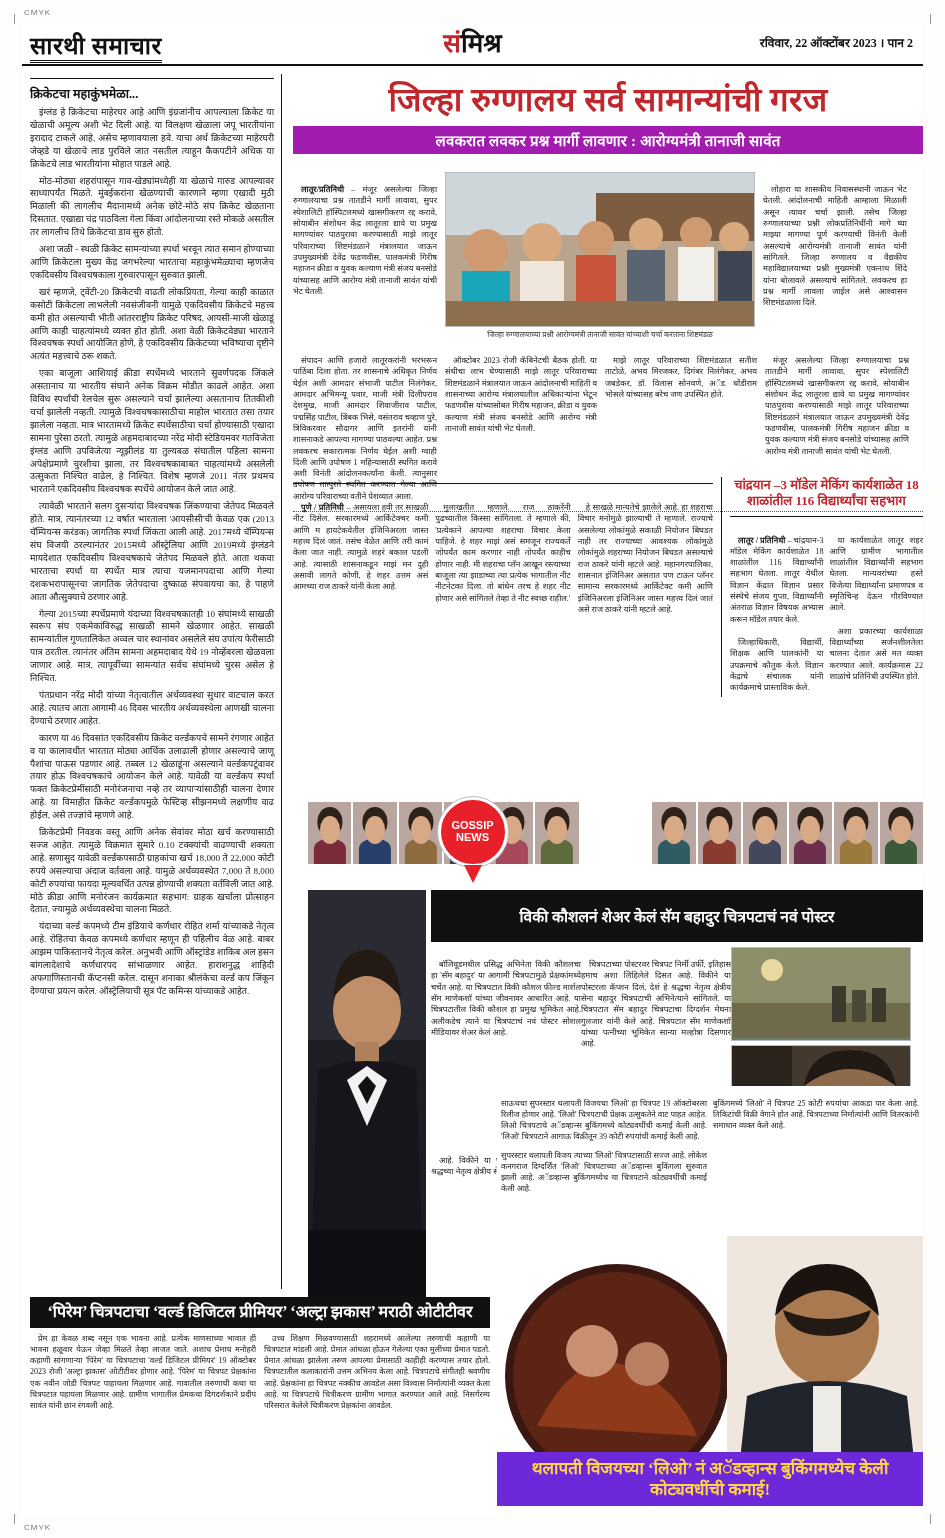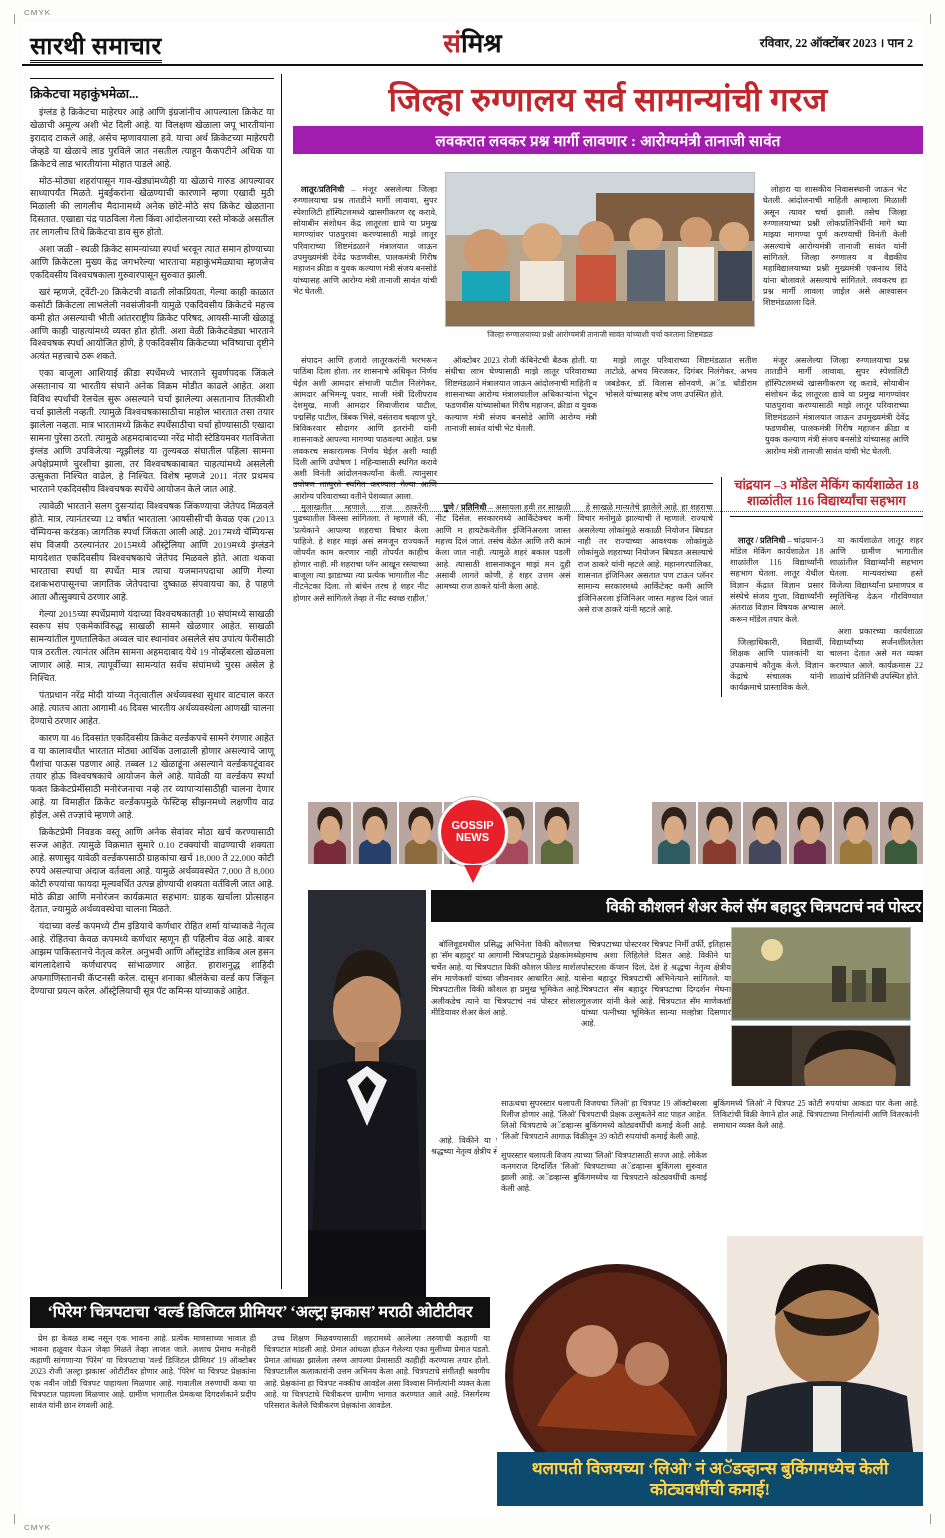--- a/index.html
+++ b/index.html
@@ -53,29 +53,29 @@
 
   
   .gossip{position:absolute;left:286px;top:780px;width:615px;height:62px;display:flex;gap:2px;}
   .g-cell{flex:1;background:#b9a6a0;position:relative;overflow:hidden;}
   .gossip-badge{position:absolute;left:50%;top:775px;transform:translateX(-50%);z-index:6;}
   .gb-circle{width:64px;height:64px;border-radius:50%;background:#e8202a;color:#fff;display:flex;align-items:center;justify-content:center;text-align:center;font-family:"Liberation Sans",sans-serif;font-weight:bold;font-size:11px;line-height:1.05;border:3px solid #fff;box-shadow:0 0 0 1px #bbb;}
   .gb-tail{width:0;height:0;border-left:9px solid transparent;border-right:9px solid transparent;border-top:18px solid #e8202a;margin:-2px auto 0;}
 
   
   .vicky{position:absolute;left:409px;top:868px;width:492px;}
-  .v-title{background:#111;color:#fff;font-family:"Liberation Serif",serif;font-weight:bold;font-size:15.5px;text-align:right;padding:5px 2px;}
+  .v-title{background:#111;color:#fff;font-family:"Liberation Serif",serif;font-weight:bold;font-size:15.5px;text-align:center;padding:15px 2px;}
   .v-body{display:flex;gap:0;margin-top:5px;}
 
   .vphoto{position:absolute;left:286px;top:868px;width:118px;height:410px;background:#2b2b33;overflow:hidden;}
 
   
   .thala{position:absolute;left:475px;top:1064px;width:426px;height:420px;background:#fff;}
   .thala-txt{font-family:"Liberation Serif",serif;font-size:8px;line-height:1.38;text-align:justify;color:#1a1a1a;}
-  .thala-banner{position:absolute;left:0;bottom:0;width:426px;background:#0c4a6e;color:#ffd24a;font-family:"Liberation Serif",serif;font-weight:bold;font-size:17px;text-align:center;line-height:1.25;padding:6px 2px;box-sizing:border-box;}
+  .thala-banner{position:absolute;left:0;bottom:0;width:426px;background:#6d28d9;color:#ffd24a;font-family:"Liberation Serif",serif;font-weight:bold;font-size:17px;text-align:center;line-height:1.25;padding:6px 2px;box-sizing:border-box;}
 
   
   .prem{position:absolute;left:8px;top:1275px;width:460px;}
   .prem-title{background:#111;color:#fff;font-family:"Liberation Serif",serif;font-weight:bold;font-size:16px;text-align:center;padding:5px 4px;line-height:1.3;}
 
   .fine{font-family:"Liberation Serif",serif;font-size:8px;line-height:1.4;text-align:justify;color:#1a1a1a;}
   .fine p{margin:0 0 3px 0;text-indent:8px;}
 
   .faces{display:flex;width:100%;height:100%;}
   .face{flex:1;position:relative;}
@@ -197,24 +197,24 @@
       </div>
       <div class="hr-dot"></div>
     </div>
 
     <div class="story2">
       <div style="display:flex;gap:8px;">
         <div style="width:420px;">
           <div class="hr-solid"></div>
           <div style="display:flex;gap:7px;">
             <div style="flex:1;" class="tiny">
-                <p>मुलाखतीत म्हणाले. राज ठाकरेंनी पुढच्यातील किस्सा सांगितला. ते म्हणाले की, 'प्रत्येकाने आपल्या शहराचा विचार केला पाहिजे. हे शहर माझं असं समजून राज्यकर्ते जोपर्यंत काम करणार नाही तोपर्यंत काहीच होणार नाही. मी शहराचा प्लॅन आखून रस्त्याच्या बाजूला त्या झाडाच्या त्या प्रत्येक भागातील नीट नीटनेटका दिला. तो बांधेन तरच हे शहर नीट होणार असे सांगितले तेव्हा ते नीट स्वच्छ राहील.'</p>
+                <p><span class="lead">पुणे / प्रतिनिधी</span> – <span>असायला हवी तर साखळी नीट दिसेल. सरकारमध्ये आर्किटेक्चर कमी आणि म हायटेकवेतील इंजिनिअरला जास्त महत्त्व दिलं जातं. तसंच वेळेत आणि तरी कामं केला जात नाही. त्यामुळे शहरं बकाल पडली आहे. त्यासाठी शासनाकडून माझं मन दुही असावी लागते कोणी, हे शहर उत्तम असं आमच्या राज ठाकरे यांनी केला आहे.</span></p>
               </div>
             <div style="flex:1;" class="tiny">
-                <p><span class="lead">पुणे / प्रतिनिधी</span> – <span>असायला हवी तर साखळी नीट दिसेल. सरकारमध्ये आर्किटेक्चर कमी आणि म हायटेकवेतील इंजिनिअरला जास्त महत्त्व दिलं जातं. तसंच वेळेत आणि तरी कामं केला जात नाही. त्यामुळे शहरं बकाल पडली आहे. त्यासाठी शासनाकडून माझं मन दुही असावी लागते कोणी, हे शहर उत्तम असं आमच्या राज ठाकरे यांनी केला आहे.</span></p>
+                <p>मुलाखतीत म्हणाले. राज ठाकरेंनी पुढच्यातील किस्सा सांगितला. ते म्हणाले की, 'प्रत्येकाने आपल्या शहराचा विचार केला पाहिजे. हे शहर माझं असं समजून राज्यकर्ते जोपर्यंत काम करणार नाही तोपर्यंत काहीच होणार नाही. मी शहराचा प्लॅन आखून रस्त्याच्या बाजूला त्या झाडाच्या त्या प्रत्येक भागातील नीट नीटनेटका दिला. तो बांधेन तरच हे शहर नीट होणार असे सांगितले तेव्हा ते नीट स्वच्छ राहील.'</p>
               </div>
             <div style="flex:1;" class="tiny">
                 <p>हे साखळे मान्यतेचे झालेले आहे. हा शहराचा विचार मनोमुळे झाल्याची ते म्हणाले. राज्याचे असलेल्या लोकांमुळे सकाळी नियोजन बिघडत नाही तर राज्याच्या आवश्यक लोकांमुळे लोकांमुळे शहराच्या नियोजन बिघडत असल्याचे राज ठाकरे यांनी म्हटले आहे. महानगरपालिका, शासनात इंजिनिअर असतात पण टाऊन प्लॅनर सामान्य सरकारमध्ये आर्किटेक्ट कमी आणि इंजिनिअरला इंजिनिअर जास्त महत्त्व दिलं जातं असे राज ठाकरे यांनी म्हटले आहे.</p>
               </div>
           </div>
         </div>
         <div style="width:1px;background:#111;"></div>
         <div style="width:193px;">
           <div class="s3-head">चांद्रयान –3 मॉडेल मेकिंग कार्यशाळेत 18 शाळांतील 116 विद्यार्थ्यांचा सहभाग</div>
           <div class="hr-solid"></div>

